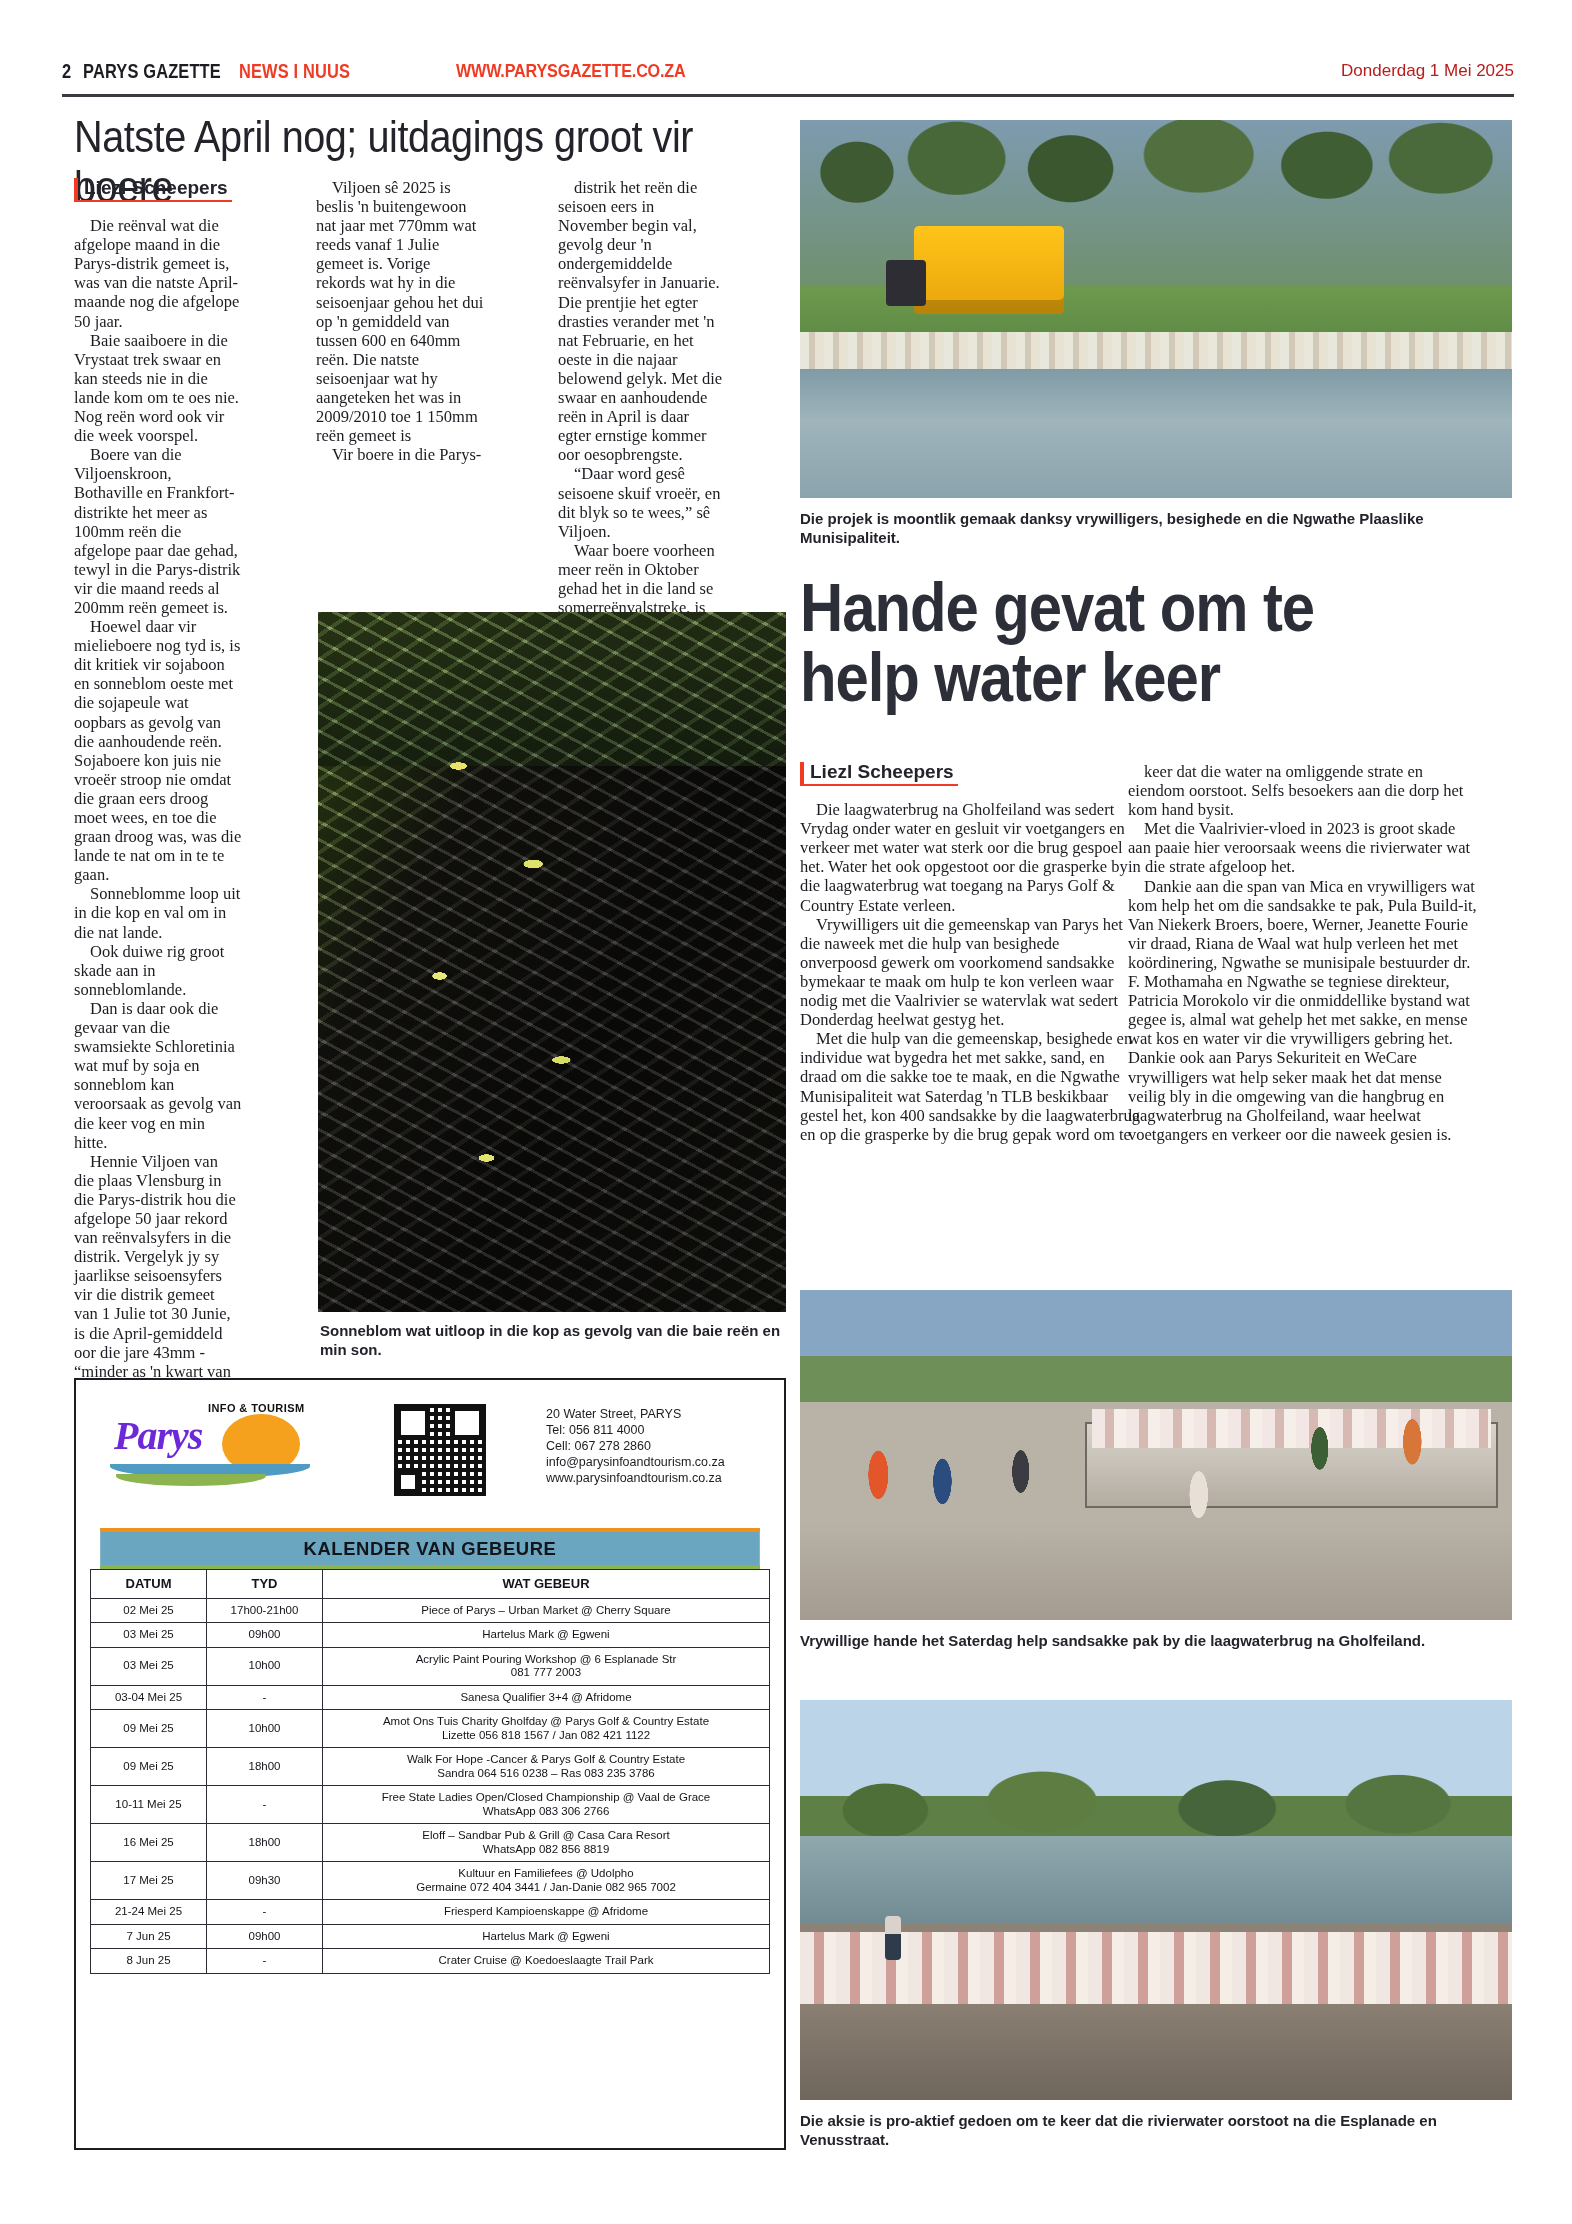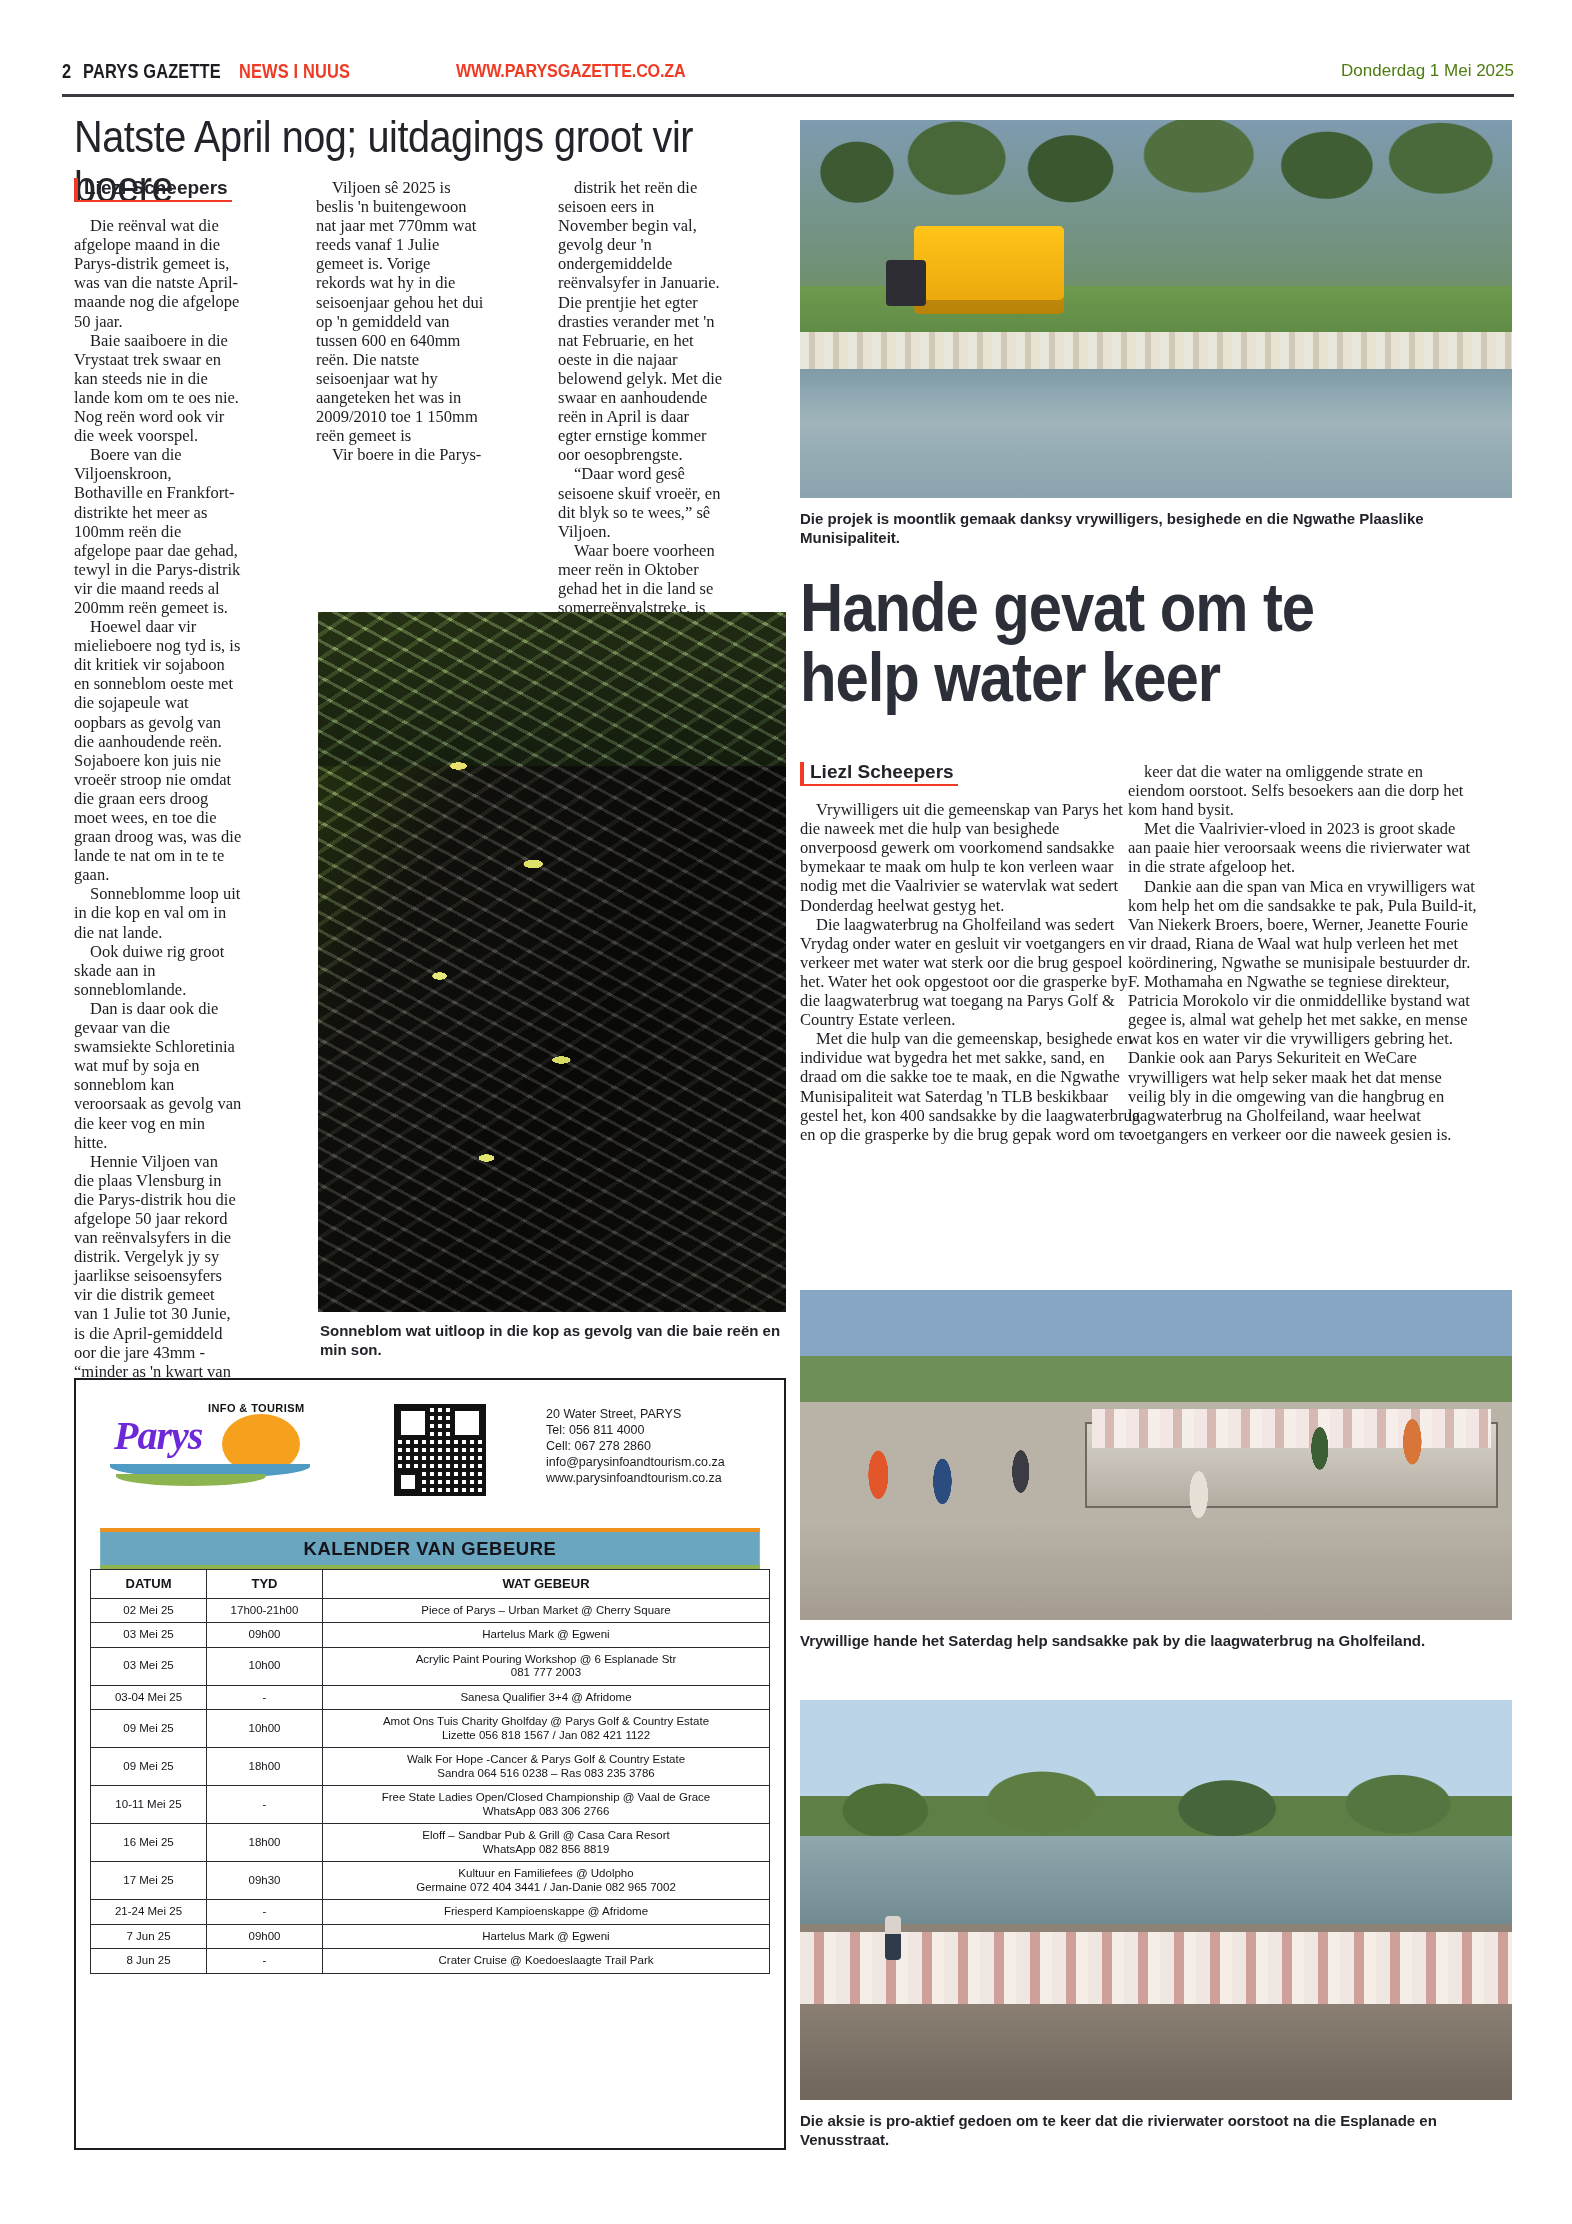--- a/index.html
+++ b/index.html
@@ -19,21 +19,21 @@
     position:absolute; left:62px; top:60px; width:1452px; height:34px;
   }
   .mast-left { position:absolute; left:0; top:0; display:flex; align-items:baseline; gap:10px;
      font-family:"Liberation Sans", sans-serif; }
   .mast-pageno { font-weight:bold; font-size:20px; letter-spacing:-0.3px; transform:scaleX(0.82); transform-origin:left bottom; }
   .mast-title { font-weight:bold; font-size:20px; letter-spacing:0.2px; transform:scaleX(0.82); transform-origin:left bottom; }
   .mast-section { font-weight:bold; font-size:20px; color:#ef3b24; letter-spacing:0.2px; transform:scaleX(0.82); transform-origin:left bottom; margin-left:-22px;}
   .mast-url { position:absolute; left:394px; top:0px; font-family:"Liberation Sans", sans-serif;
      font-weight:bold; font-size:19px; color:#ef3b24; letter-spacing:-0.2px; transform:scaleX(0.85); transform-origin:left top;}
   .mast-date { position:absolute; right:0; top:1px; font-family:"Liberation Sans", sans-serif;
-     font-size:17px; color:#4d7c0f; }
+     font-size:17px; color:#b91c1c; }
   .mast-rule { position:absolute; left:62px; top:94px; width:1452px; height:3px; background:#3a3a42; }
 
   
   .hl-left {
     position:absolute; left:74px; top:112px; width:720px;
     font-family:"Liberation Sans", sans-serif;
     font-weight:normal; font-size:44px; line-height:50px;
     letter-spacing:-0.5px; color:#23232b;
     transform:scaleX(0.9); transform-origin:left top;
   }
@@ -293,22 +293,22 @@
         <div class="person"></div>
       </div>
   </div>
   <div class="cap" style="left:800px; top:2112px; width:706px;">Die aksie is pro-aktief gedoen om te keer dat die rivierwater oorstoot na die Esplanade en Venusstraat.</div>
 
   <div class="hl-right">Hande gevat om te help water keer</div>
 
   <div class="col" id="r-col1">
     <div class="byline">Liezl Scheepers</div>
     <div>
+        <p>Die laagwaterbrug na Gholfeiland was sedert Vrydag onder water en gesluit vir voetgangers en verkeer met water wat sterk oor die brug gespoel het. Water het ook opgestoot oor die grasperke by die laagwaterbrug wat toegang na Parys Golf &amp; Country Estate verleen.</p>
         <p>Vrywilligers uit die gemeenskap van Parys het die naweek met die hulp van besighede onverpoosd gewerk om voorkomend sandsakke bymekaar te maak om hulp te kon verleen waar nodig met die Vaalrivier se watervlak wat sedert Donderdag heelwat gestyg het.</p>
-        <p>Die laagwaterbrug na Gholfeiland was sedert Vrydag onder water en gesluit vir voetgangers en verkeer met water wat sterk oor die brug gespoel het. Water het ook opgestoot oor die grasperke by die laagwaterbrug wat toegang na Parys Golf &amp; Country Estate verleen.</p>
         <p>Met die hulp van die gemeenskap, besighede en individue wat bygedra het met sakke, sand, en draad om die sakke toe te maak, en die Ngwathe Munisipaliteit wat Saterdag 'n TLB beskikbaar gestel het, kon 400 sandsakke by die laagwaterbrug en op die grasperke by die brug gepak word om te</p>
       </div>
   </div>
   <div class="col" id="r-col2">
     <div>
         <p>keer dat die water na omliggende strate en eiendom oorstoot. Selfs besoekers aan die dorp het kom hand bysit.</p>
         <p>Met die Vaalrivier-vloed in 2023 is groot skade aan paaie hier veroorsaak weens die rivierwater wat in die strate afgeloop het.</p>
         <p>Dankie aan die span van Mica en vrywilligers wat kom help het om die sandsakke te pak, Pula Build-it, Van Niekerk Broers, boere, Werner, Jeanette Fourie vir draad, Riana de Waal wat hulp verleen het met koördinering, Ngwathe se munisipale bestuurder dr. F. Mothamaha en Ngwathe se tegniese direkteur, Patricia Morokolo vir die onmiddellike bystand wat gegee is, almal wat gehelp het met sakke, en mense wat kos en water vir die vrywilligers gebring het. Dankie ook aan Parys Sekuriteit en WeCare vrywilligers wat help seker maak het dat mense veilig bly in die omgewing van die hangbrug en laagwaterbrug na Gholfeiland, waar heelwat voetgangers en verkeer oor die naweek gesien is.</p>
       </div>
   </div>

